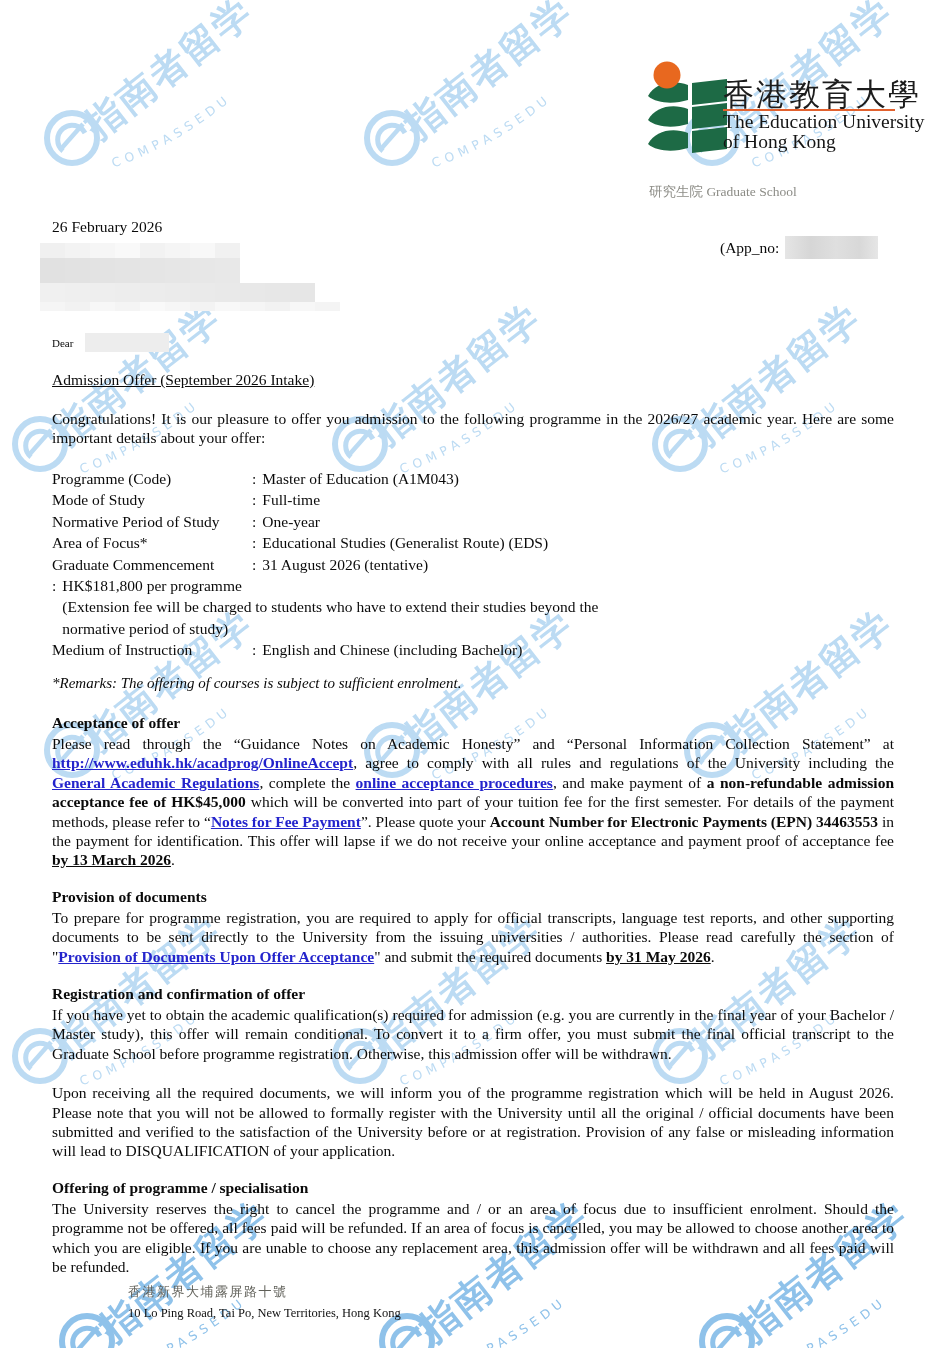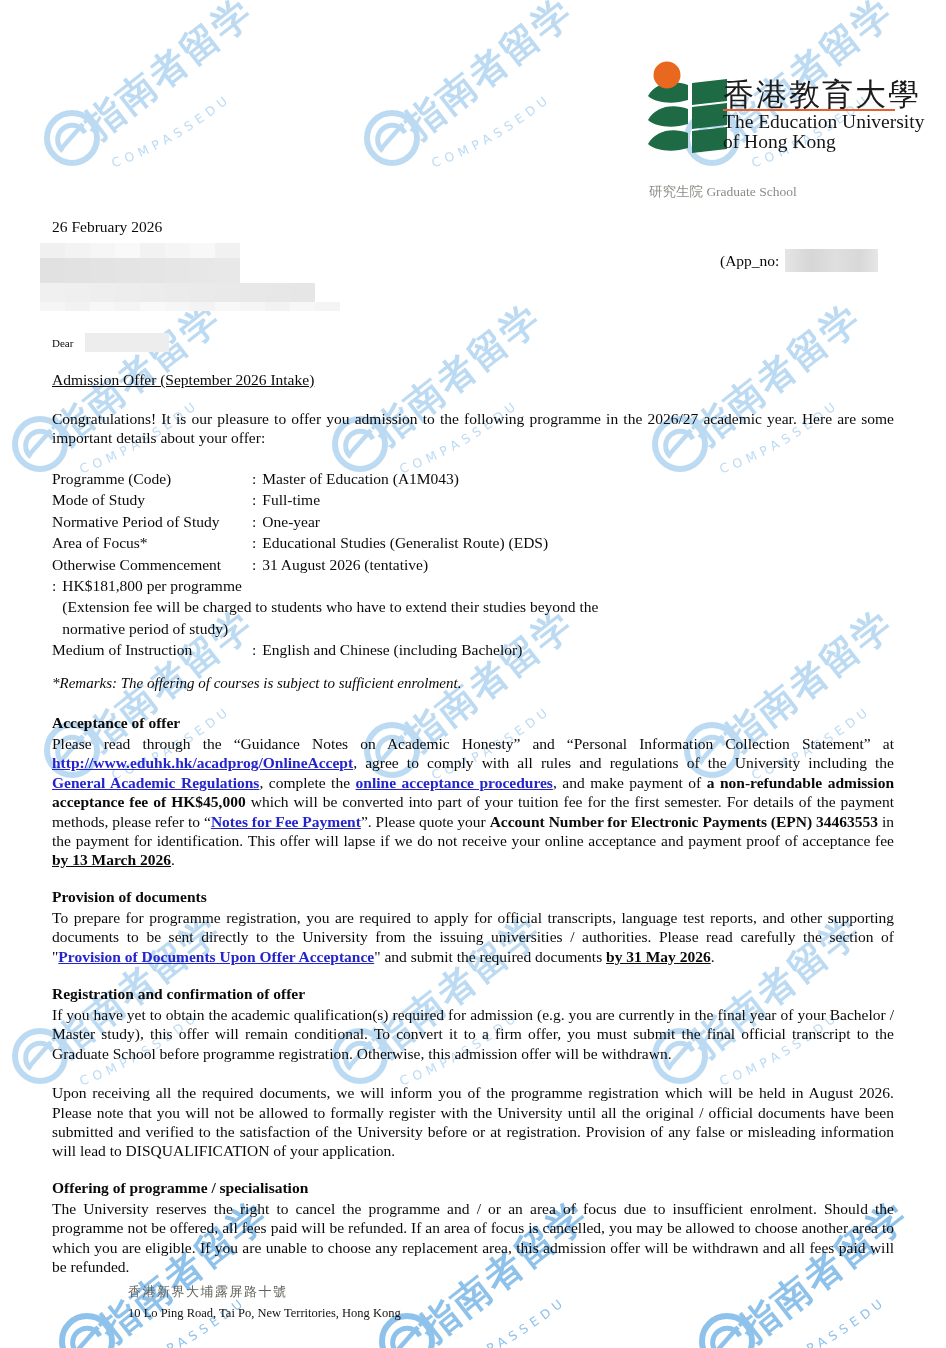--- a/index.html
+++ b/index.html
@@ -12,21 +12,21 @@
 
   
   .logo{left:640px;top:60px;}
   .lh-cn{left:723px;top:74px;font-size:31px;letter-spacing:2px;color:#1c1c1c;}
   .lh-rule{left:723px;top:109px;width:172px;height:2px;}
   .lh-en{left:723px;top:112px;font-size:19.5px;line-height:19.5px;color:#151515;}
   .dept{left:649px;top:183px;font-size:13.5px;color:#8c8c86;}
 
   
   .date{left:52px;top:218px;font-size:15.5px;}
-  .appno{left:720px;top:249px;font-size:15.5px;display:flex;align-items:center;}
+  .appno{left:720px;top:236px;font-size:15.5px;display:flex;align-items:center;}
   .appno-redact{display:inline-block;width:93px;height:23px;margin-left:6px;
      background:linear-gradient(90deg,#e5e5e5,#d6d6d6 28%,#dfdfdf 55%,#d8d8d8 80%,#e6e6e6);}
   .mosaic{left:40px;top:243px;width:330px;height:70px;}
   .mosaic span{position:absolute;display:block;}
   .salutation{left:52px;top:333px;font-size:11px;display:flex;align-items:center;}
   .name-redact{display:inline-block;width:84px;height:19px;margin-left:12px;background:#ededed;}
 
   
   .subject{left:52px;top:371px;font-size:15.5px;font-weight:normal;text-decoration:underline;}
   .para{font-size:15.5px;line-height:19.4px;text-align:justify;}
@@ -332,21 +332,21 @@
           </span>
         </div>
         <div class="drow">
           <span class="dlabel">Area of Focus*</span>
           <span class="dsep">:</span>
           <span class="dval">
             <div>Educational Studies (Generalist Route) (EDS)</div>
           </span>
         </div>
         <div class="drow">
-          <span class="dlabel">Otherwise Commencement</span>
+          <span class="dlabel">Graduate Commencement</span>
           <span class="dsep">:</span>
           <span class="dval">
             <div>31 August 2026 (tentative)</div>
           </span>
         </div>
         <div class="drow">
           <span class="dsep">:</span>
           <span class="dval">
             <div>HK$181,800 per programme</div>
             <div class="dnote">(Extension fee will be charged to students who have to extend their studies beyond the normative period of study)</div>

